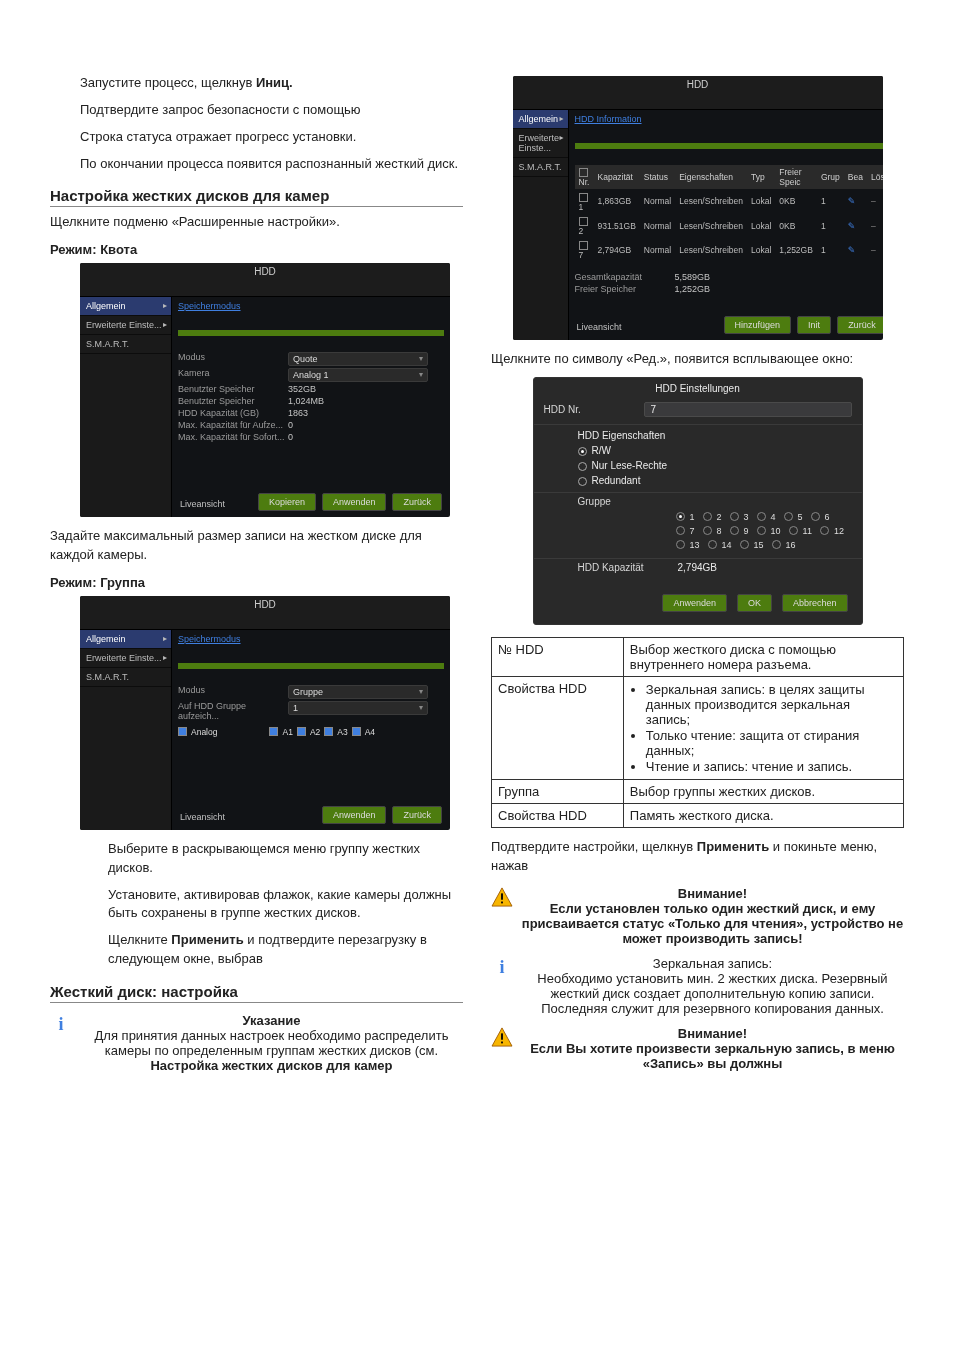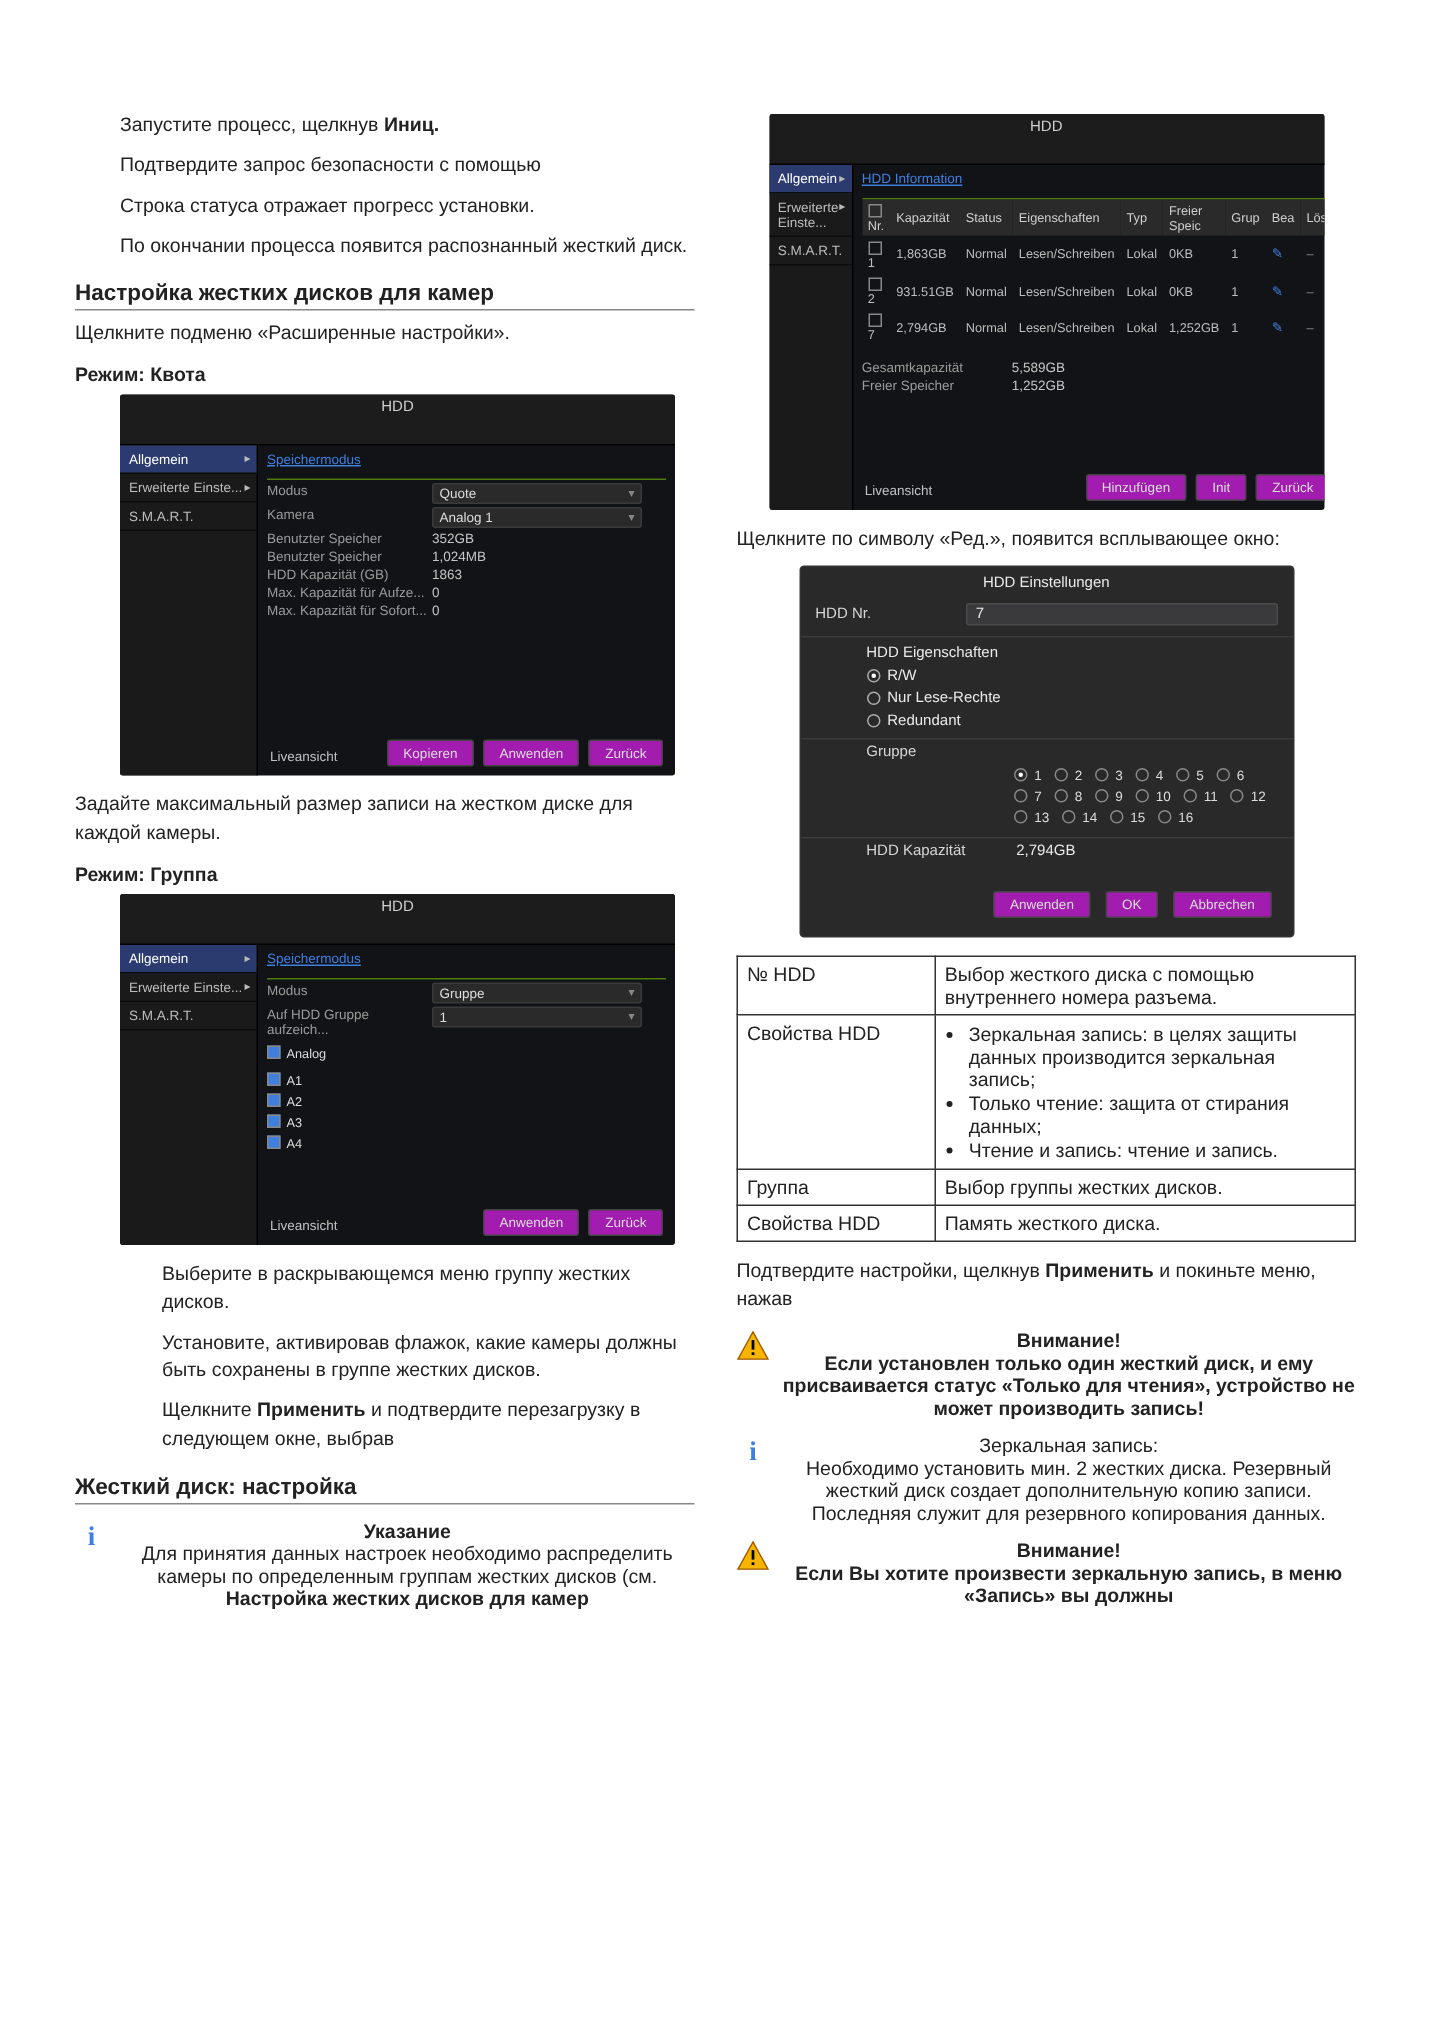--- a/index.html
+++ b/index.html
@@ -82,23 +82,23 @@
     top: 4px;
     font-size: 8px;
     color: #bbb;
   }
   .main-area {
     flex: 1;
     padding: 4px 6px 26px 6px;
     position: relative;
   }
   .tabs-row {
-    border-bottom: 1px solid #4d7c0f;
-    padding-bottom: 8px;
-    margin-bottom: 0;
+    border-bottom: 6px solid #4d7c0f;
+    padding-bottom: 19px;
+    margin-bottom: 16px;
   }
   .tab-link { color: #3f7fe0; text-decoration: underline; font-size: 9px; }
   .kv { display: flex; margin: 2px 0; }
   .kv .k { width: 110px; color: #9a9a9a; }
   .kv .v { color: #c4c4c4; }
   .kv .field {
     background: #2a2a2a;
     border: 1px solid #3a3a3a;
     border-radius: 2px;
     padding: 1px 4px;
@@ -113,21 +113,21 @@
     font-size: 8px;
   }
   .btn-row {
     position: absolute;
     right: 8px;
     bottom: 6px;
     display: flex;
     gap: 6px;
   }
   .dbtn {
-    background: #a21caf;
+    background: #4d7c0f;
     color: #dcdcdc;
     font-size: 9px;
     padding: 3px 10px;
     border-radius: 2px;
     border: 1px solid #444;
   }
   .live-label {
     position: absolute;
     left: 8px;
     bottom: 8px;
@@ -291,21 +291,21 @@
         <div class="main-area">
           <div class="tabs-row"><span class="tab-link">Speichermodus</span></div>
           <div class="kv">
               <span class="k">Modus</span>
               <span class="v"><span class="field dd">Gruppe</span></span>
             </div>
           <div class="kv">
               <span class="k">Auf HDD Gruppe aufzeich...</span>
               <span class="v"><span class="field dd">1</span></span>
             </div>
-          <div class="check-row" style="padding-left:0;flex-direction:column;">
+          <div class="check-row" style="padding-left:0;">
             <div class="chk">
                 <span class="cb on"></span>
                 <span>Analog</span>
               </div>
             <div style="width:44px"></div>
             <div class="chk">
                 <span class="cb on"></span>
                 <span>A1</span>
               </div>
             <div class="chk">

